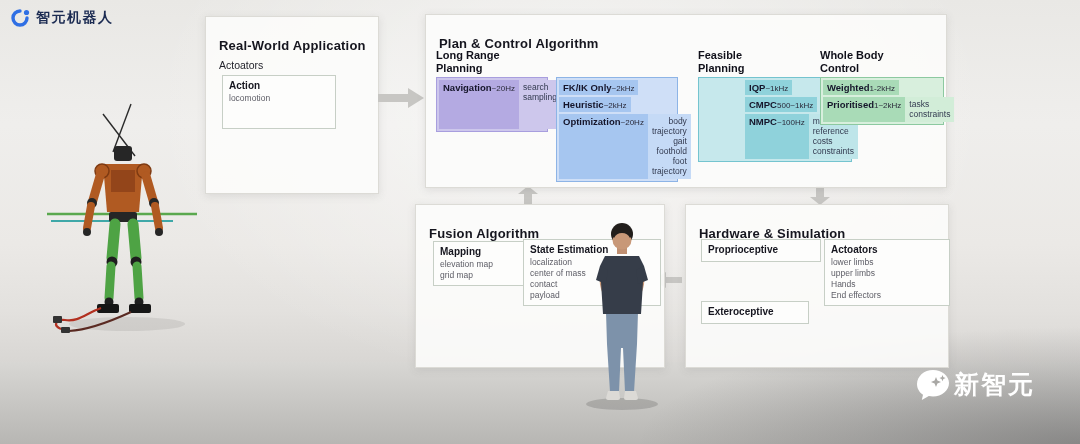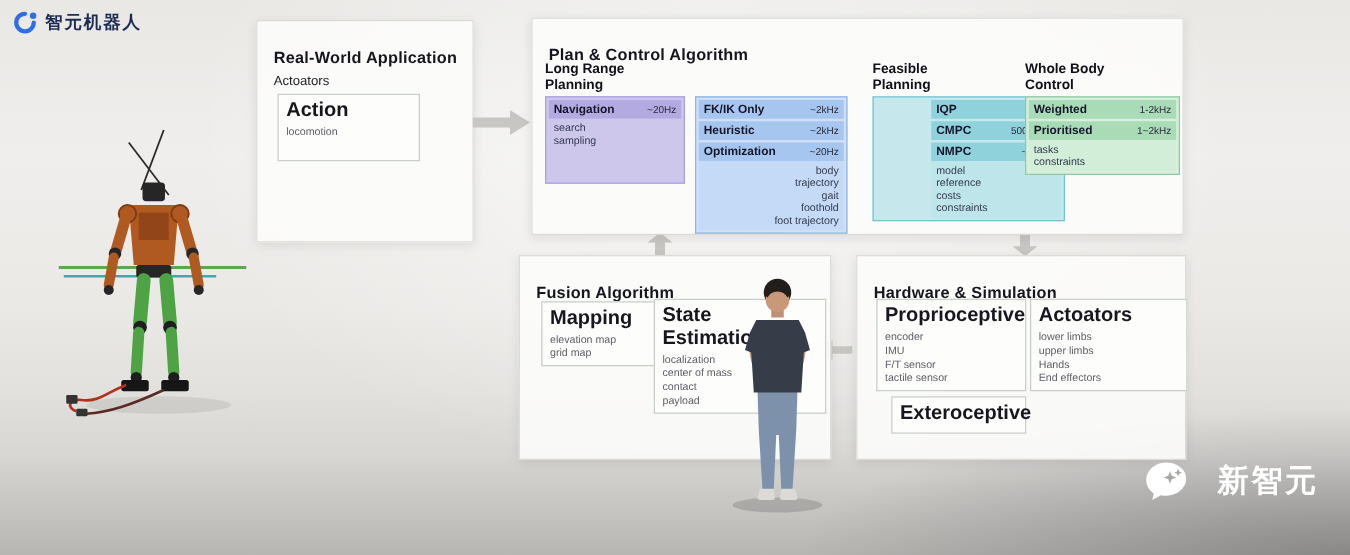--- a/index.html
+++ b/index.html
@@ -19,63 +19,63 @@
   .panel{position:absolute;background:rgba(252,252,251,0.9);border:1px solid #dcdbd6;
     box-shadow:0 2px 8px rgba(100,100,98,0.15);}
   .panel-title{font-size:13px;font-weight:bold;color:#15151e;padding:21px 13px 0;white-space:nowrap;letter-spacing:0.2px;}
   .panel-sub{font-size:10.5px;color:#23232c;padding:6px 13px 0;}
   .panel-real{left:205px;top:16px;width:172px;height:176px;}
   .panel-plan{left:425px;top:14px;width:520px;height:172px;}
   .panel-fusion{left:415px;top:204px;width:248px;height:162px;}
   .panel-hw{left:685px;top:204px;width:262px;height:162px;}
 
   .wbox{position:absolute;background:#fdfdfc;border:1px solid #c7cfc6;padding:4px 6px;}
-  .wbox-h{font-size:16px;font-weight:bold;color:#16161f;margin-bottom:2px;}
+  .wbox-h{font-size:10px;font-weight:bold;color:#16161f;margin-bottom:2px;}
   .wbox-i{font-size:8.5px;line-height:11px;color:#5d5d66;white-space:pre-line;}
   .action-box{left:16px;top:58px;width:100px;min-height:44px;}
   .mapping-box{left:17px;top:36px;width:88px;}
   .state-box{left:107px;top:34px;width:124px;}
   .prop-box{left:15px;top:34px;width:106px;}
-  .extero-box{left:15px;top:112px;width:94px;margin-left:12px;}
+  .extero-box{left:15px;top:96px;width:94px;}
   .act-box{left:138px;top:34px;width:112px;}
 
   .pc-h{position:absolute;top:34px;font-size:11px;font-weight:bold;color:#10101a;line-height:13px;}
   .pc-h1{left:10px;width:84px;}
   .pc-h2{left:130px;width:84px;}
   .pc-h3{left:272px;width:84px;}
   .pc-h4{left:394px;width:92px;}
 
   .pc-stack{position:absolute;top:62px;display:flex;flex-direction:column;gap:2px;padding:2px;border:1px solid;}
   .pc-c1{left:10px;width:106px;background:var(--purple_light,#d6d0f0);border-color:#a89ede;}
   .pc-c2{left:130px;width:116px;background:#cfdff7;border-color:#8db4e6;}
   .pc-c3{left:272px;width:104px;background:#c6e8ec;border-color:#74c4cf;padding-left:46px;}
   .pc-c4{left:394px;width:118px;background:#d8efdd;border-color:#8cc9a0;}
-  .blk{display:flex;flex-direction:column;}
+  .blk{display:flex;}
   .blk-row{display:flex;justify-content:space-between;align-items:baseline;padding:2px 4px;font-size:9.5px;font-weight:bold;color:#15152a;}
   .pc-c1 .blk-row{background:var(--purple_dark,#b4aae2);}
   .pc-c2 .blk-row{background:var(--blue_dark,#a6c6f0);}
   .pc-c3 .blk-row{background:var(--teal_dark,#8fd2db);}
   .pc-c4 .blk-row{background:var(--green_dark,#a9dbb7);}
-  .blk-rate{font-size:8px;font-weight:normal;color:#2a2a3a;margin-left:12px;white-space:nowrap;text-align:center;}
+  .blk-rate{font-size:8px;font-weight:normal;color:#2a2a3a;margin-left:0;white-space:nowrap;text-align:center;}
   .blk-items{padding:2px 4px 3px;font-size:8.5px;line-height:10px;color:#333a50;white-space:pre-line;}
   .pc-c1 .blk-items{background:var(--purple_light,#cdc7ec);min-height:44px;}
   .pc-c2 .blk-items{background:#c5daf6;text-align:right;}
   .pc-c3 .blk-items{background:#bee5e9;}
   .pc-c4 .blk-items{background:#d2edd8;}
 
   .arrow{position:absolute;fill:var(--arrow_gray,#c7c6c3);}
   .arrow-right{left:378px;top:88px;}
   .arrow-up{left:518px;top:186px;}
   .arrow-down{left:810px;top:186px;}
   .arrow-left{left:652px;top:272px;}
 
   .robot{position:absolute;left:45px;top:100px;width:160px;height:240px;}
   .person{position:absolute;left:572px;top:222px;width:100px;height:192px;}
 
-  .watermark{position:absolute;left:916px;top:368px;display:flex;align-items:center;gap:24px;}
+  .watermark{position:absolute;left:916px;top:368px;display:flex;align-items:center;gap:4px;}
   .watermark-text{font-size:25px;font-weight:bold;color:#ffffff;letter-spacing:2px;}
 </style>
 </head>
 <body>
 
 <div class="stage">
   <div class="screen-glow"></div>
   <div class="floor"></div>
   <div class="floor-vignette"></div>
 
@@ -245,24 +245,20 @@
 center of mass
 contact
 payload</div>
     </div>
   </div>
 
   <div class="panel panel-hw">
     <div class="panel-title">Hardware &amp; Simulation</div>
     <div class="wbox prop-box">
       <div class="wbox-h">Proprioceptive</div>
-      <div class="wbox-i">encoder
-IMU
-F/T sensor
-tactile sensor</div>
     </div>
     <div class="wbox extero-box">
       <div class="wbox-h">Exteroceptive</div>
     </div>
     <div class="wbox act-box">
       <div class="wbox-h">Actoators</div>
       <div class="wbox-i">lower limbs
 upper limbs
 Hands
 End effectors</div>

